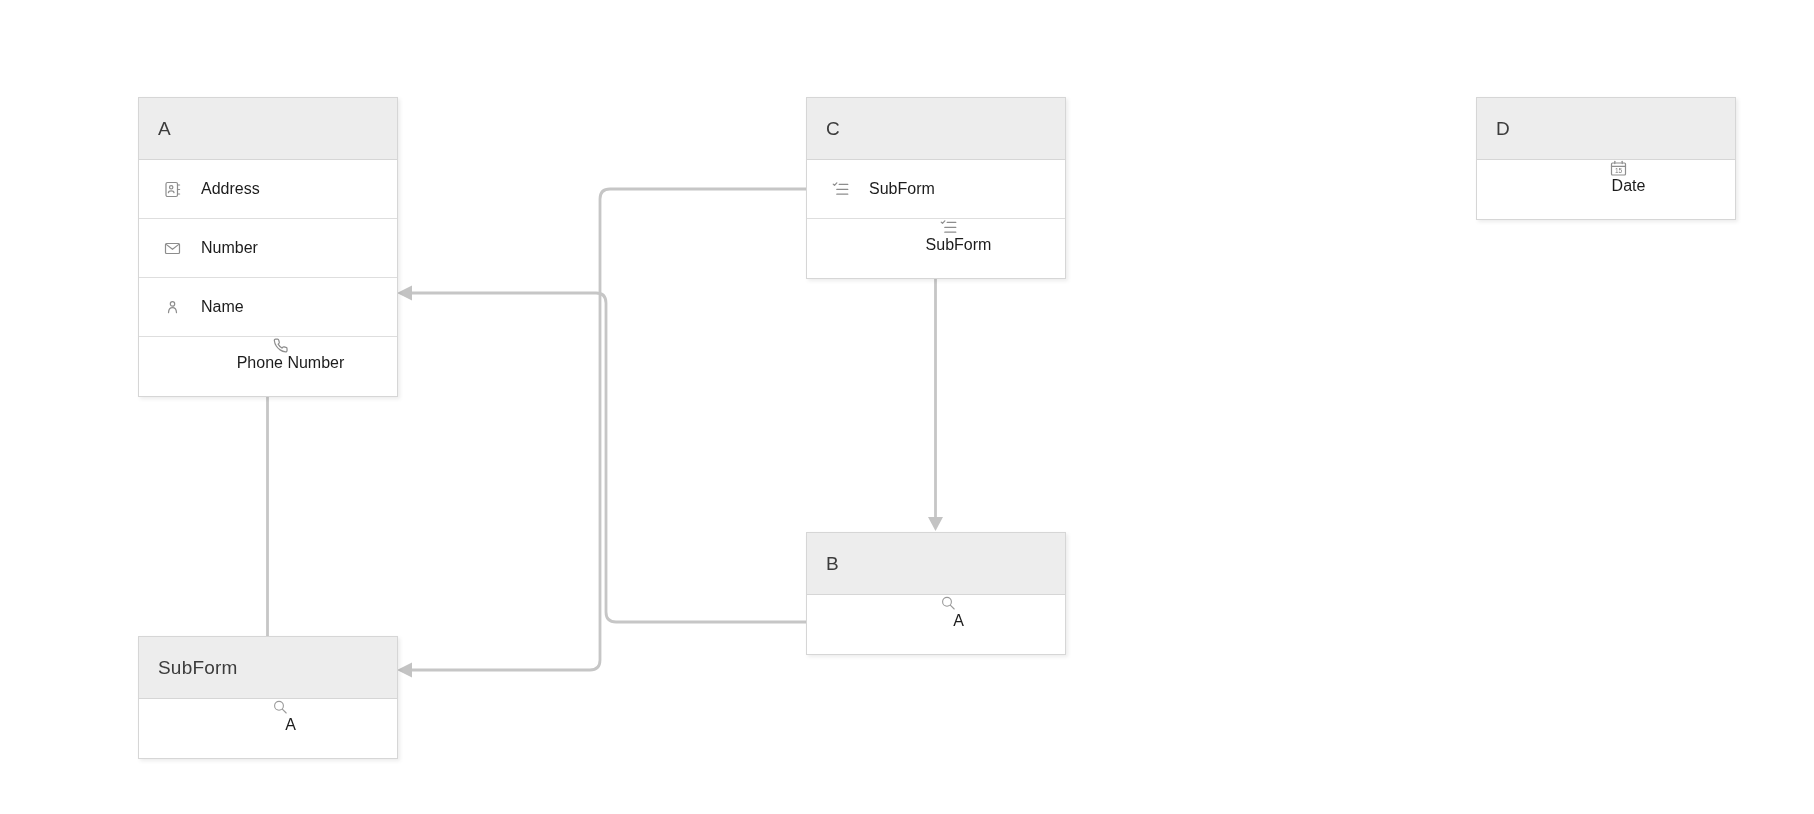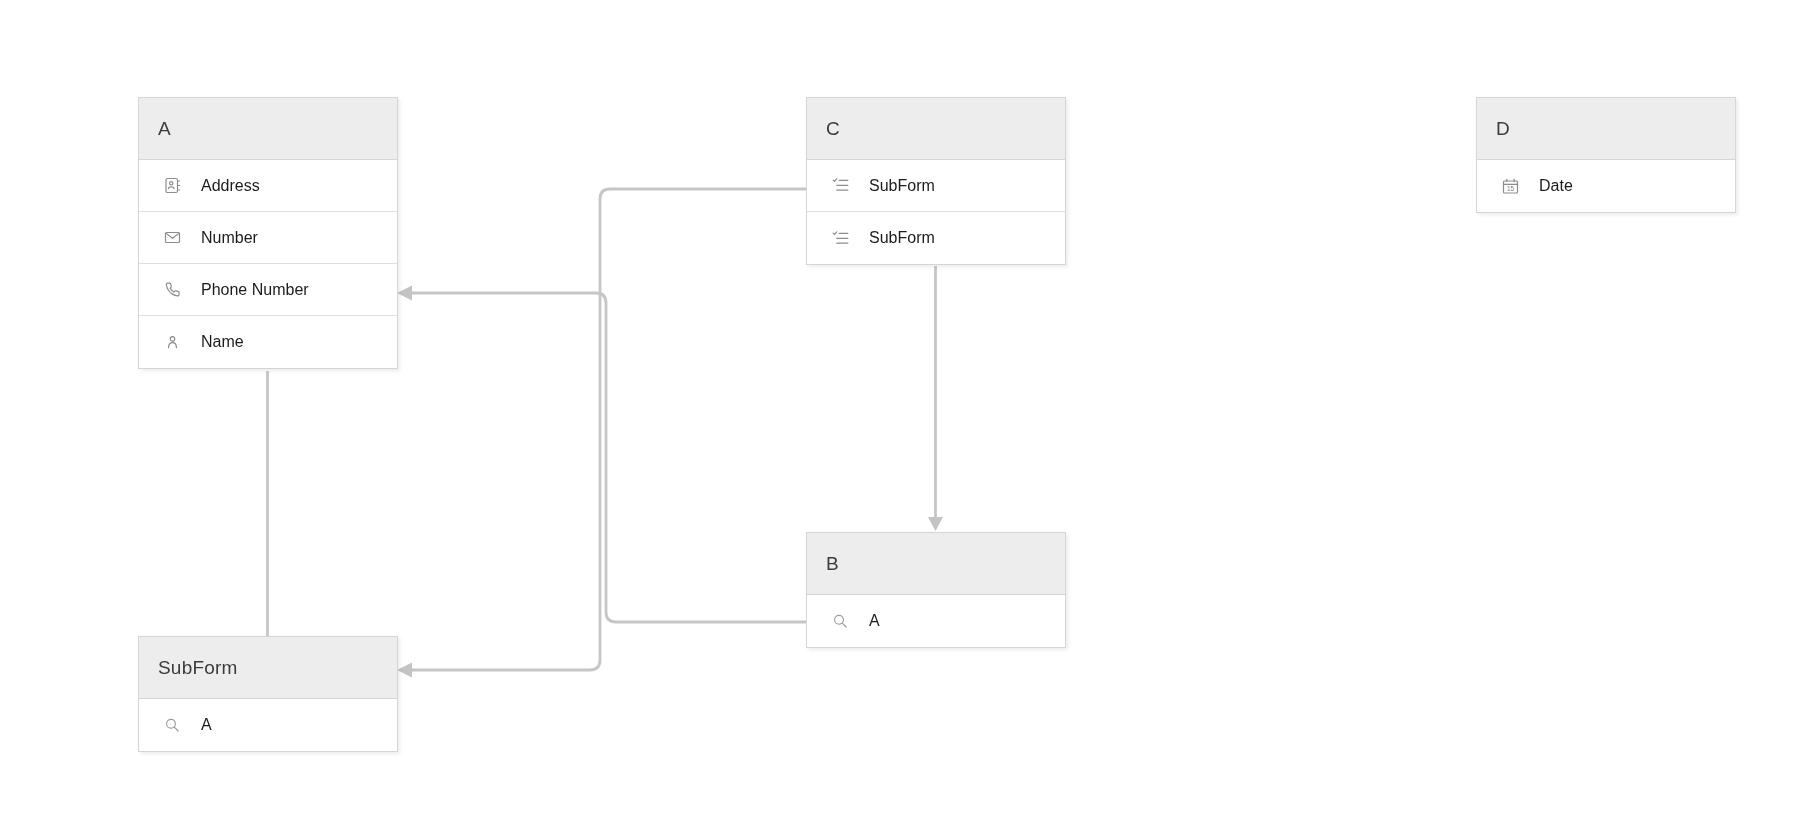--- a/index.html
+++ b/index.html
@@ -9,23 +9,23 @@
 
   svg.connector-layer{position:absolute;left:0;top:0;width:1814px;height:814px;pointer-events:none;}
   .conn{fill:none;stroke:#c6c6c6;stroke-width:2.8px;}
   .conn-head{fill:#c3c3c3;stroke:none;}
 
   .entity{position:absolute;background:#ffffff;border:1px solid #d6d6d6;
           box-shadow:2px 2px 4px rgba(0,0,0,0.08);width:258px;}
   .entity-header{height:62px;background:#ededed;border-bottom:1px solid #d6d6d6;
                  display:flex;align-items:center;padding-left:19px;box-sizing:border-box;}
   .entity-title{font-size:19px;color:#3c3c3c;letter-spacing:.2px;}
-  .entity-row{height:52px;border-bottom:1px solid #dedede;display:flex;align-items:center;
+  .entity-row{height:59px;border-bottom:1px solid #dedede;display:flex;align-items:center;
               padding-left:25px;box-sizing:border-box;background:#fff;}
-  .entity-row:last-child{border-bottom:none;}
+  .entity-row:last-child{border-bottom:none;flex-direction:column;}
   .field-label{font-size:16px;color:#1c1c1c;margin-left:20px;}
   .field-icon{width:17px;height:17px;display:inline-flex;flex:0 0 17px;}
   .field-icon svg{width:17px;height:17px;stroke:#8d8d8d;fill:none;
                   stroke-width:1.2;stroke-linecap:round;stroke-linejoin:round;}
   .field-icon svg text{stroke:none;fill:#7d7d7d;font-size:6.5px;font-family:"Liberation Sans",sans-serif;}
 
   #box-a{left:138px;top:97px;}
   #box-c{left:806px;top:97px;}
   #box-d{left:1476px;top:97px;}
   #box-b{left:806px;top:532px;}
@@ -72,35 +72,35 @@
         <svg viewBox="0 0 17 17">
             <rect x="1.5" y="3.5" width="14" height="10" rx="1"></rect>
             <polyline points="2.5,4.6 8.5,9.3 14.5,4.6"></polyline>
           </svg>
       </span>
       <span class="field-label">Number</span>
     </div>
     <div class="entity-row">
       <span class="field-icon">
         <svg viewBox="0 0 17 17">
+            <circle cx="8.5" cy="4.9" r="2.2"></circle>
+            <path d="M4.5,13.6 c0.2,-3.3 1.7,-4.9 4,-4.9 s3.8,1.6 4,4.9"></path>
+          </svg>
+      </span>
+      <span class="field-label">Name</span>
+    </div>
+    <div class="entity-row">
+      <span class="field-icon">
+        <svg viewBox="0 0 17 17">
             <g transform="scale(0.64)" stroke-width="1.9">
               <path d="M23.5 18.2v3a2 2 0 0 1-2.18 2 19.79 19.79 0 0 1-8.63-3.07 19.5 19.5 0 0 1-6-6 19.79 19.79 0 0 1-3.07-8.67A2 2 0 0 1 5.61 3.3h3a2 2 0 0 1 2 1.72 12.84 12.84 0 0 0 .7 2.81 2 2 0 0 1-.45 2.11L9.59 11.2a16 16 0 0 0 6 6l1.27-1.27a2 2 0 0 1 2.11-.45 12.84 12.84 0 0 0 2.81.7a2 2 0 0 1 1.72 2.02z"></path>
             </g>
           </svg>
       </span>
       <span class="field-label">Phone Number</span>
-    </div>
-    <div class="entity-row">
-      <span class="field-icon">
-        <svg viewBox="0 0 17 17">
-            <circle cx="8.5" cy="4.9" r="2.2"></circle>
-            <path d="M4.5,13.6 c0.2,-3.3 1.7,-4.9 4,-4.9 s3.8,1.6 4,4.9"></path>
-          </svg>
-      </span>
-      <span class="field-label">Name</span>
     </div>
   </div>
 
   <div class="entity" id="box-c">
     <div class="entity-header">
       <span class="entity-title">C</span>
     </div>
     <div class="entity-row">
       <span class="field-icon">
         <svg viewBox="0 0 17 17">

